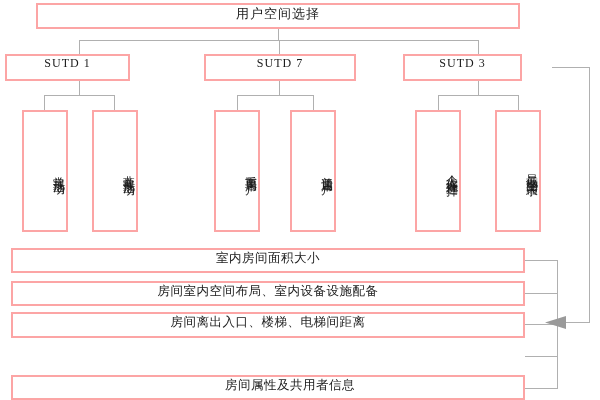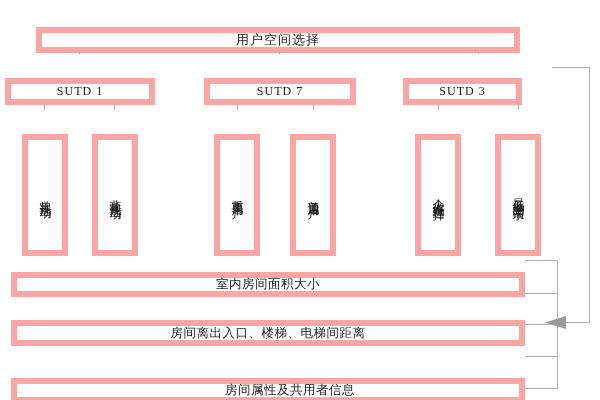--- a/index.html
+++ b/index.html
@@ -13,45 +13,44 @@
   #diagram-root {
     position: relative;
     width: 600px;
     height: 400px;
     background: #ffffff;
     overflow: hidden;
   }
   .node {
     position: absolute;
     box-sizing: border-box;
-    border: 6px solid #fca5a5;
+    border: 2px solid #fca5a5;
     background: #ffffff;
     display: flex;
-    align-items: center;
+    align-items: flex-start;
     justify-content: center;
     color: #1a1a1a;
     text-align: center;
-    margin-top: 24px;
   }
   .node-title {
     left: 36px;
     top: 3px;
     width: 484px;
     height: 26px;
     font-size: 13px;
     letter-spacing: 1px;
   }
   .node-sutd {
     top: 54px;
     height: 27px;
     font-size: 12px;
     font-family: "Liberation Serif", "DejaVu Serif", serif;
     letter-spacing: 1px;
   }
-  .sutd-1 { left: 5px;   width: 150px; }
+  .sutd-1 { left: 5px;   width: 125px; }
   .sutd-2 { left: 204px; width: 152px; }
   .sutd-3 { left: 403px; width: 119px; }
 
   .node-vert {
     top: 110px;
     width: 46px;
     height: 122px;
     font-size: 12px;
     writing-mode: vertical-rl;
     text-orientation: upright;
@@ -67,23 +66,23 @@
   .vert-6 { left: 495px; }
 
   .node-attr {
     left: 11px;
     width: 514px;
     font-size: 12.5px;
     letter-spacing: 0.5px;
   }
   .attr-0 { top: 248px; height: 25px; }
   .attr-1 { top: 281px; height: 25px; }
-  .attr-2 { top: 296px; height: 26px; }
+  .attr-2 { top: 312px; height: 26px; }
   .attr-3 { top: 344px; height: 25px; }
-  .attr-4 { top: 354px; height: 25px; padding-left: 44px; }
+  .attr-4 { top: 375px; height: 25px; padding-left: 44px; }
 
   .edges {
     position: absolute;
     left: 0;
     top: 0;
     width: 600px;
     height: 400px;
     pointer-events: none;
   }
 </style>
@@ -159,20 +158,23 @@
   <div class="node node-vert vert-5">
     <span>个人偏好选择</span>
   </div>
   <div class="node node-vert vert-6">
     <span>最低空间需求</span>
   </div>
 
   <div class="node node-attr attr-0">
     <span>室内房间面积大小</span>
   </div>
+  <div class="node node-attr attr-1">
+    <span>房间室内空间布局、室内设备设施配备</span>
+  </div>
   <div class="node node-attr attr-2">
     <span>房间离出入口、楼梯、电梯间距离</span>
   </div>
   <div class="node node-attr attr-4">
     <span>房间属性及共用者信息</span>
   </div>
 
 </div>
 
 </body></html>

